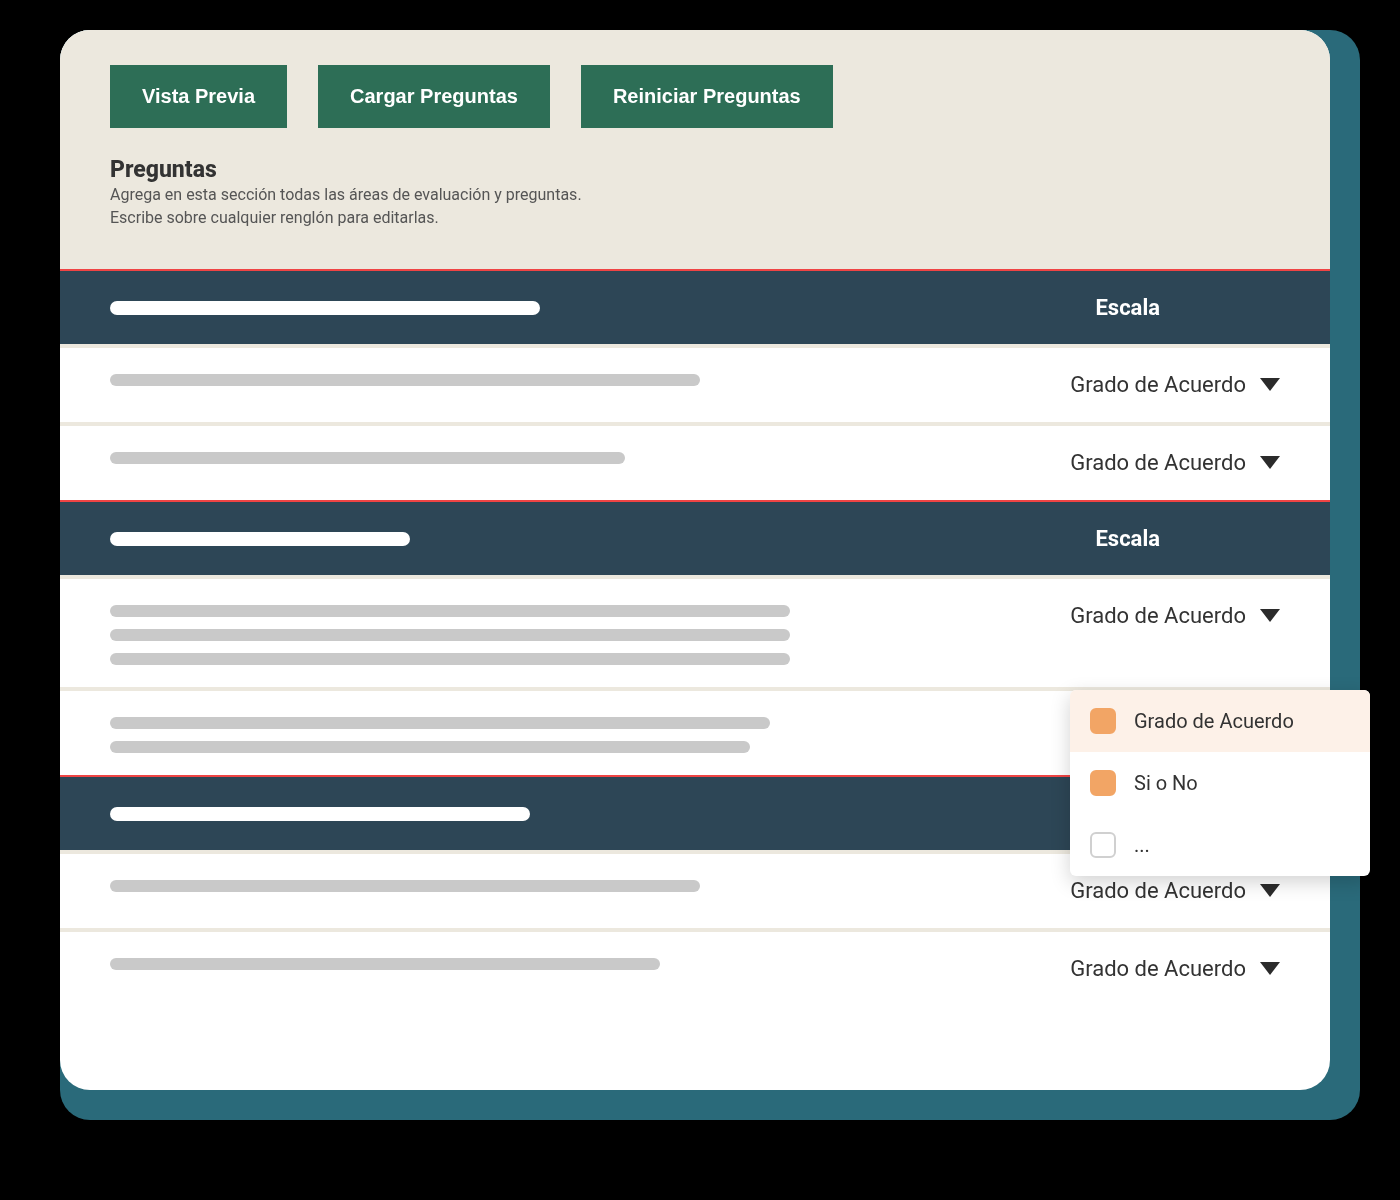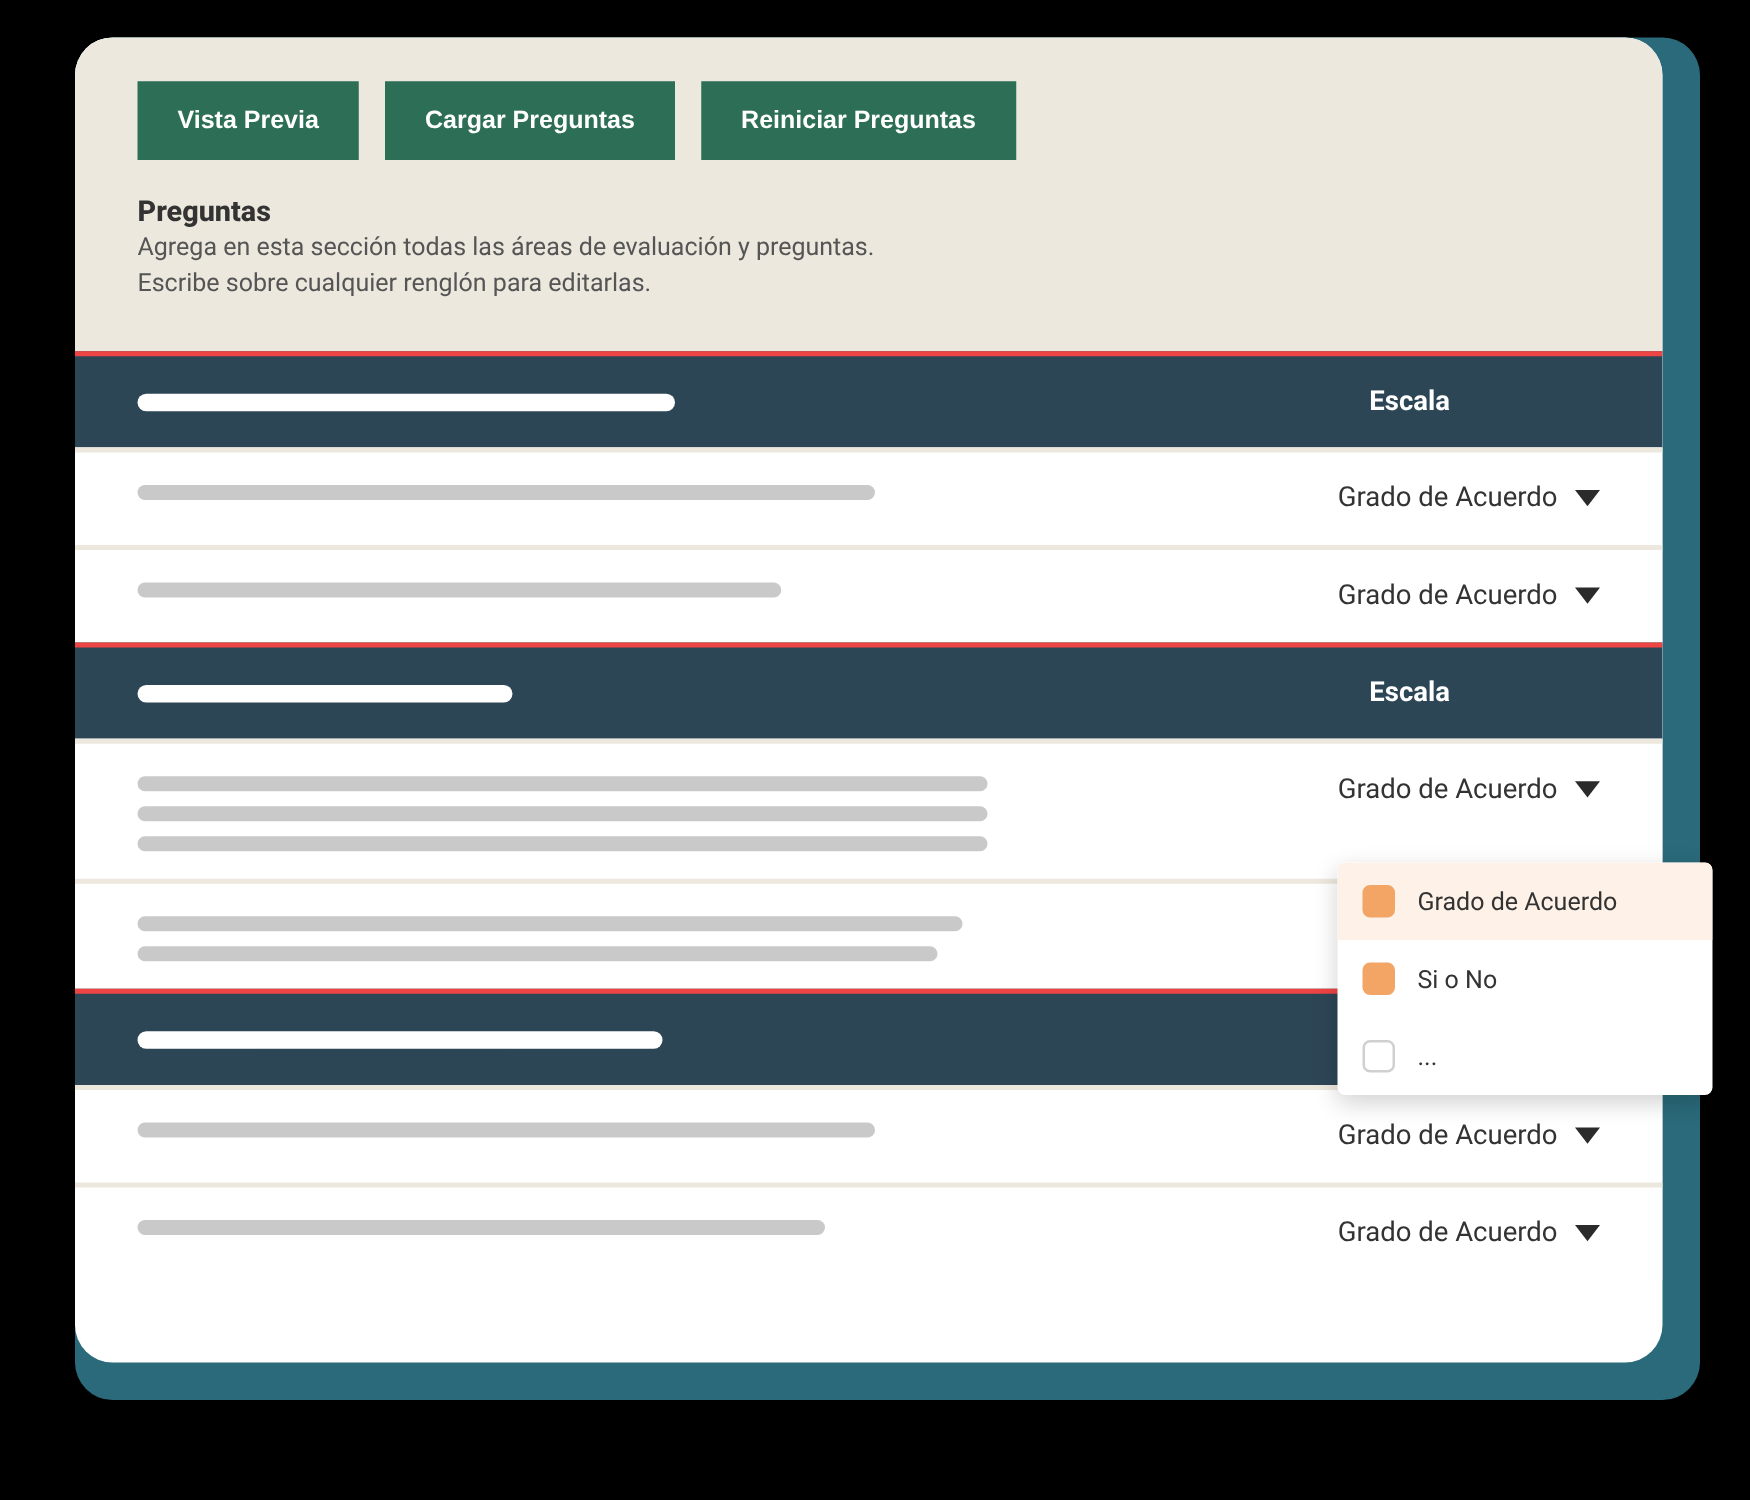--- a/index.html
+++ b/index.html
@@ -29,49 +29,49 @@
       height: 1060px;
       overflow: hidden;
       position: relative;
     }
     .header-area {
       background: #ece8de;
       padding: 35px 50px 40px 50px;
     }
     .button-row {
       display: flex;
-      gap: 21px;
+      gap: 31px;
       margin-bottom: 28px;
     }
     .action-btn {
       background: #2d6e56;
       color: #fff;
       border: none;
       padding: 20px 32px;
       font-size: 20px;
       font-weight: 700;
       cursor: pointer;
     }
     .section-title {
       font-size: 23px;
       font-weight: 800;
       color: #333;
       margin-bottom: 0;
     }
     .section-desc {
-      font-size: 20px;
+      font-size: 16px;
       color: #555;
       line-height: 1.45;
     }
     .area-header {
       background: #2d4656;
       display: flex;
       align-items: center;
       padding: 24px 50px;
-      border-top: 4px solid #ef4444;
+      border-top: 2px solid #ef4444;
     }
     .area-header-bar {
       height: 14px;
       background: #fff;
       border-radius: 7px;
     }
     .area-header-bar.w1 { width: 430px; }
     .area-header-bar.w2 { width: 300px; }
     .area-header-bar.w3 { width: 420px; }
     .escala-label {

